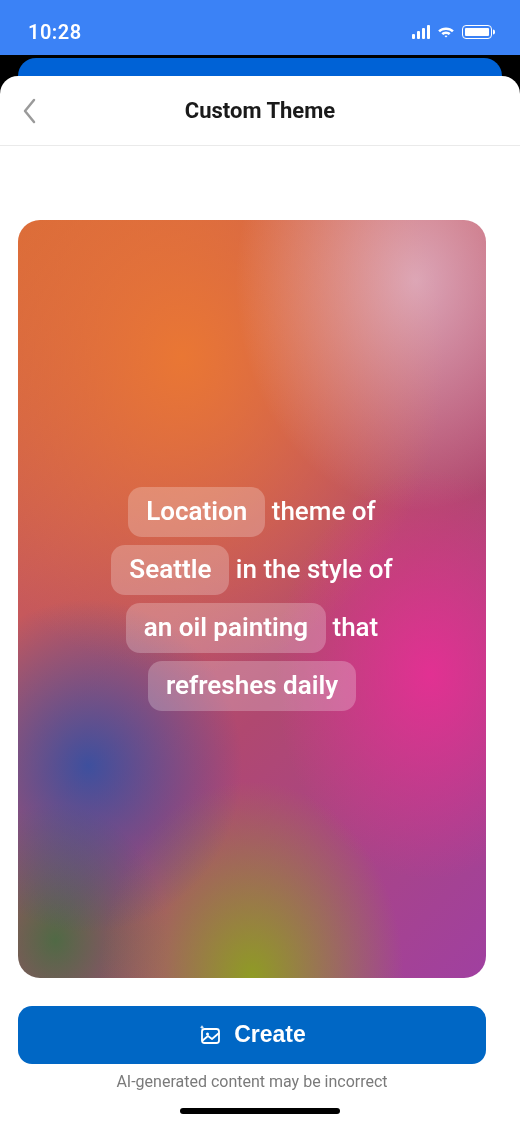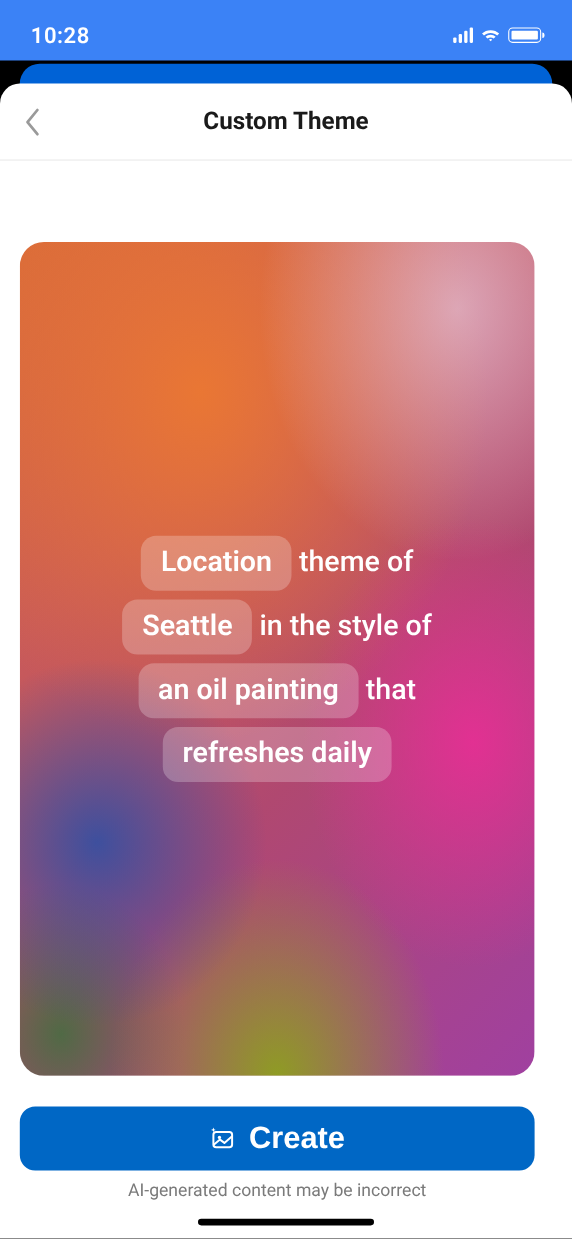--- a/index.html
+++ b/index.html
@@ -160,21 +160,21 @@
       margin: 4px 0;
     }
     .create-btn {
       margin-top: 28px;
       width: 100%;
       height: 58px;
       background: #0067c5;
       border: none;
       border-radius: 14px;
       color: #fff;
-      font-size: 28px;
+      font-size: 23px;
       font-weight: 600;
       display: flex;
       align-items: center;
       justify-content: center;
       gap: 12px;
       cursor: pointer;
     }
     .ai-disclaimer {
       text-align: center;
       color: #7a7a7a;

